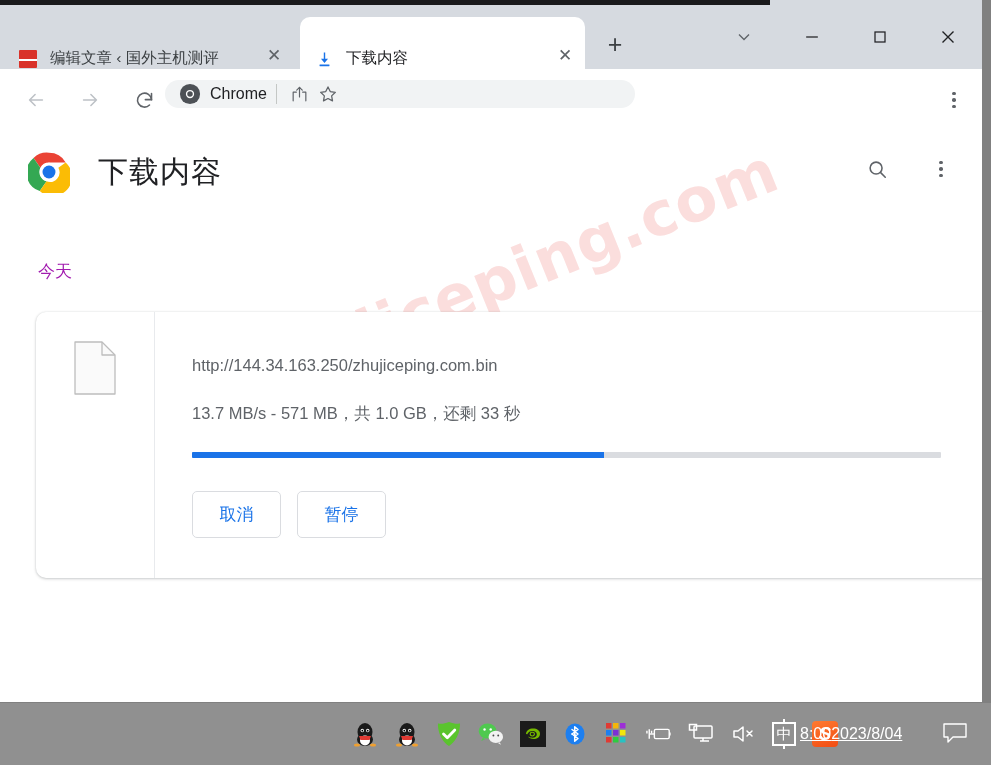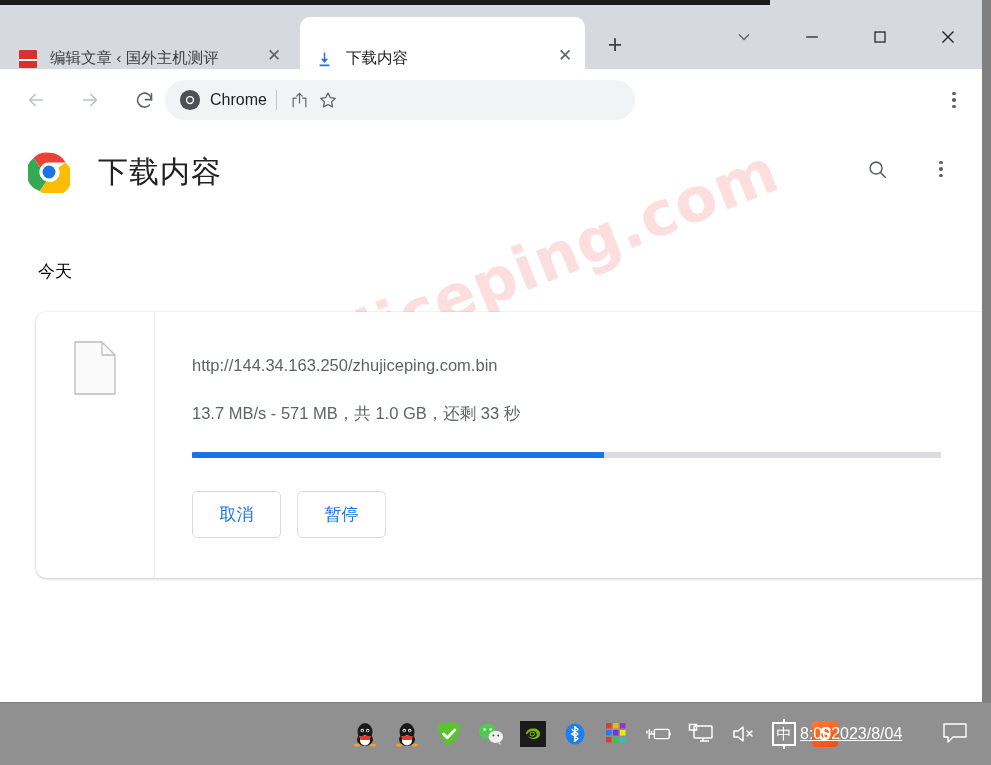--- a/index.html
+++ b/index.html
@@ -111,21 +111,21 @@
     width: 44px; height: 44px; margin-left: 10px;
     border-radius: 50%;
     display: flex; align-items: center; justify-content: center;
     color: #5f6368; cursor: pointer;
   }
   .nav-btn.first { margin-left: 14px; }
   .nav-btn.disabled { color: #bdc1c6; }
 
   .omnibox {
     position: absolute; left: 165px; top: 11px;
-    width: 470px; height: 40px;
+    width: 470px; height: 28px;
     background: #f1f3f4;
     border-radius: 20px;
     display: flex; align-items: center;
     padding: 0 12px 0 14px;
     cursor: text;
   }
   .chrome-mini {
     width: 22px; height: 22px; flex: 0 0 22px; margin-right: 9px;
   }
   .omni-label {
@@ -190,21 +190,21 @@
   }
   .hdr-icon {
     width: 40px; height: 40px;
     display: flex; align-items: center; justify-content: center;
     border-radius: 50%;
     color: #5f6368; cursor: pointer;
   }
 
   .today-label {
     position: absolute; left: 38px; top: 129px;
-    font-size: 17px; color: #000000; font-weight: 400;
+    font-size: 17px; color: #a21caf; font-weight: 400;
   }
 
   .dl-card {
     position: absolute; left: 36px; top: 181px;
     width: 960px; height: 266px;
     background: #ffffff;
     border-radius: 10px;
     box-shadow: 0 1px 3px rgba(60,64,67,.25), 0 0 2px rgba(60,64,67,.12);
     display: flex;
     overflow: hidden;

